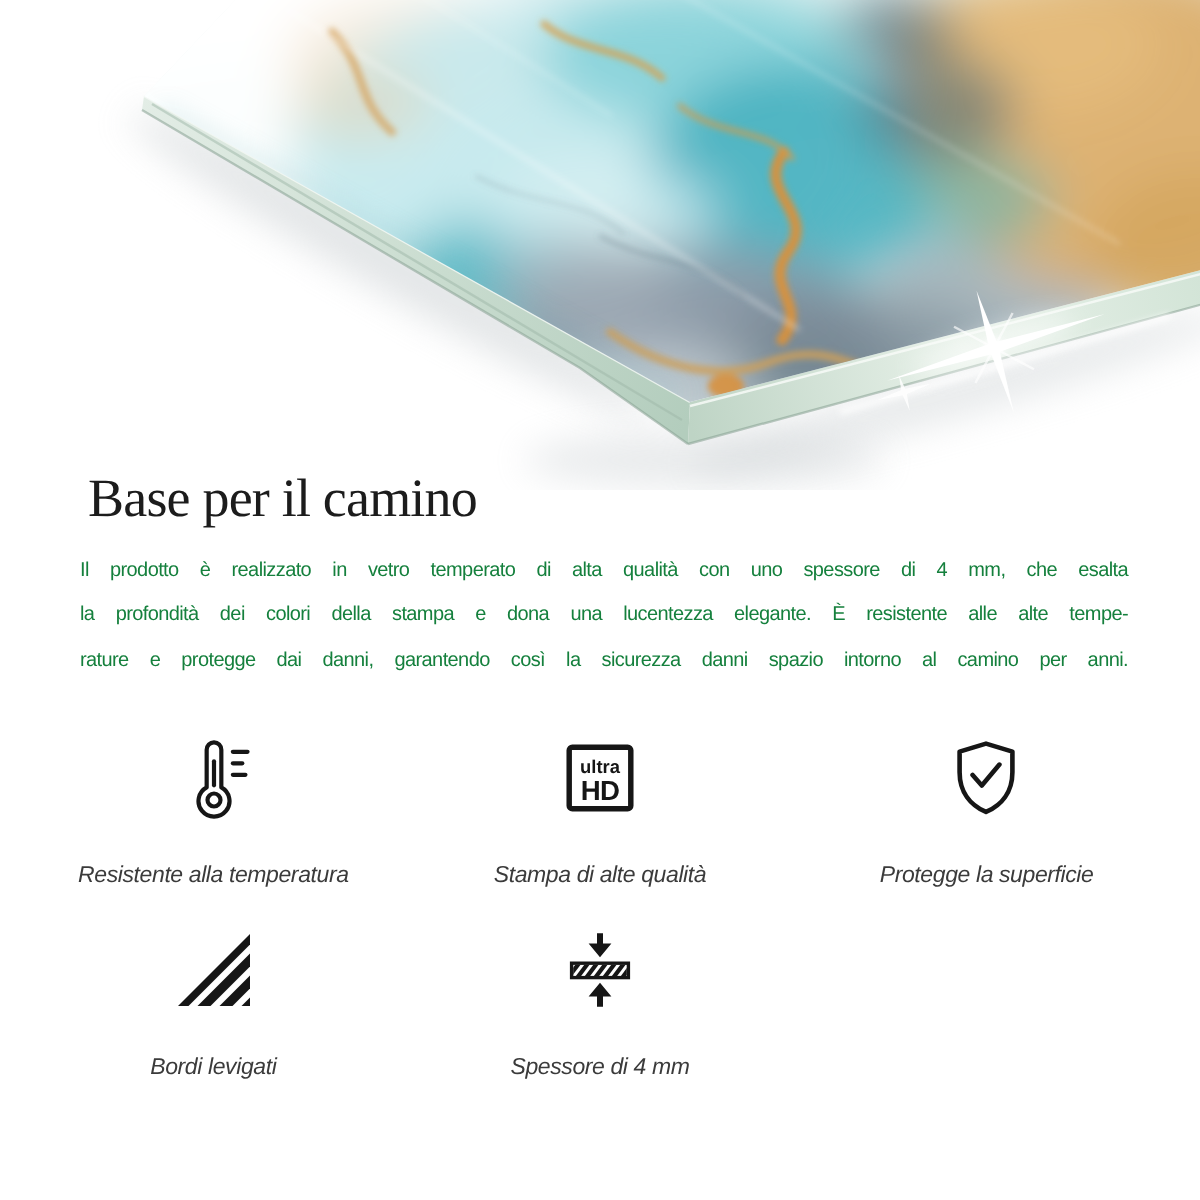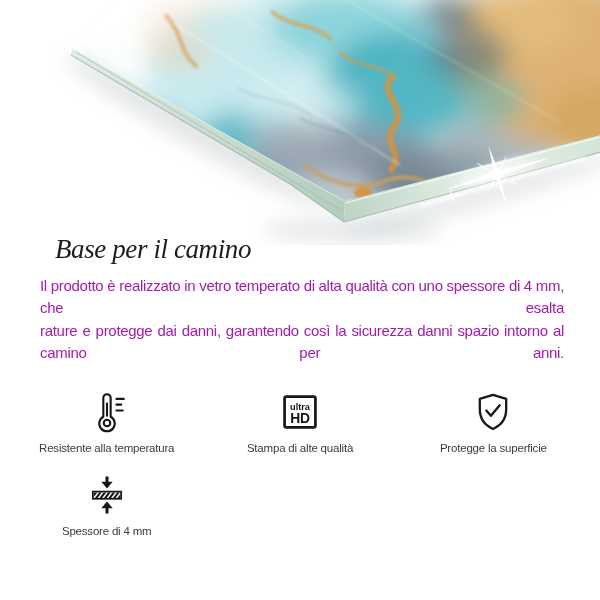--- a/index.html
+++ b/index.html
@@ -9,45 +9,46 @@
     -webkit-font-smoothing:antialiased;
   }
   .page { width:600px; height:600px; position:relative; }
 
   
   .hero { margin:0; padding:0; width:600px; height:245px; position:relative; }
   .hero svg { display:block; }
 
   
   h1 {
-    margin:-14px 15px 0; padding:0 40px;
+    margin:-14px 4px 0; padding:0 40px;
     font-family:"Liberation Serif","DejaVu Serif",serif;
     font-weight:400; font-size:27px; line-height:37px;
-    letter-spacing:-0.4px; color:#1c1c1c;font-style:italic;
+    letter-spacing:-0.4px; color:#1c1c1c;
   }
   h1 .t-line { display:block; }
 
   
   .desc { margin:7px 36px 0 40px; }
   .desc-line {
-    margin:0; font-size:15px; line-height:22.4px; letter-spacing:-0.3px;
-    color:#a21caf; text-align:justify; text-align-last:justify;
+    margin:0; font-size:10px; line-height:22.4px; letter-spacing:-0.3px;
+    color:#15803d; text-align:justify; text-align-last:justify;
   }
 
   
   .features {
     margin-top:24px; padding:0 10px;
     display:grid; grid-template-columns:repeat(3,1fr); row-gap:18px;
   }
   .feature { display:flex; flex-direction:column; align-items:center; }
   .icon-box { height:46px; display:flex; align-items:center; justify-content:center; }
   .icon-box svg { display:block; }
   .feature-label {
-    margin-top:7px; font-size:11.5px; letter-spacing:-0.2px; color:#3b3b3b;
+    margin-top:20px; font-size:11.5px; letter-spacing:-0.2px; color:#3b3b3b;
     white-space:nowrap;
+    font-style:italic;
   }
   .hd-text { font-family:"Liberation Sans","DejaVu Sans",sans-serif; }
 </style>
 </head>
 <body>
 
 <div class="page">
 
   <figure class="hero">
     <svg width="600" height="245" viewBox="0 0 600 245" aria-hidden="true">
@@ -156,20 +157,21 @@
       </g>
     </svg>
   </figure>
 
   <h1>
     <span class="t-line">Base per il camino</span>
   </h1>
 
   <div class="desc">
     <p class="desc-line">Il prodotto è realizzato in vetro temperato di alta qualità con uno spessore di 4 mm, che esalta</p>
+    <p class="desc-line">la profondità dei colori della stampa e dona una lucentezza elegante. È resistente alle alte tempe-</p>
     <p class="desc-line">rature e protegge dai danni, garantendo così la sicurezza danni spazio intorno al camino per anni.</p>
   </div>
 
   <div class="features">
 
     <div class="feature">
       <div class="icon-box">
         <svg width="44" height="44" viewBox="0 0 42 42">
           <g fill="none" stroke="#161616" stroke-width="2" stroke-linecap="round">
             <path d="M17.5,25.5 V7.5 a3.5,3.5 0 0 1 7,0 V25.5 a7.4,7.4 0 1 1 -7,0 Z" stroke-linejoin="round"></path>
@@ -199,20 +201,38 @@
       <div class="icon-box">
         <svg width="44" height="44" viewBox="0 0 42 42">
           <path d="M21,4.6 L33.6,8.4 V18.2 C33.6,27.8 28.3,34 21,37.2 C13.7,34 8.4,27.8 8.4,18.2 V8.4 Z" fill="none" stroke="#161616" stroke-width="2.2" stroke-linejoin="round"></path>
           <path d="M14.6,19.6 L19,24.6 L27.4,14.6" fill="none" stroke="#161616" stroke-width="2.2" stroke-linecap="round" stroke-linejoin="round"></path>
         </svg>
       </div>
       <div class="feature-label">Protegge la superficie</div>
     </div>
 
 
+    <div class="feature">
+      <div class="icon-box">
+        <svg width="42" height="42" viewBox="0 0 42 42">
+          <defs>
+              <clipPath id="clipStripes">
+                <polygon points="3,39 39,3 39,39"></polygon>
+              </clipPath>
+            </defs>
+          <g clip-path="url(#clipStripes)" stroke="#161616" stroke-width="4.6">
+            <line x1="3" y1="41" x2="41" y2="3"></line>
+            <line x1="3" y1="52" x2="52" y2="3"></line>
+            <line x1="3" y1="63" x2="63" y2="3"></line>
+            <line x1="3" y1="74" x2="74" y2="3"></line>
+          </g>
+        </svg>
+      </div>
+      <div class="feature-label">Bordi levigati</div>
+    </div>
 
     <div class="feature">
       <div class="icon-box">
         <svg width="42" height="42" viewBox="0 0 42 42">
           <defs>
               <clipPath id="clipBar">
                 <rect x="7.6" y="18.4" width="26.8" height="5.6"></rect>
               </clipPath>
             </defs>
           <rect x="6.8" y="17.6" width="28.4" height="7.2" fill="#ffffff" stroke="#161616" stroke-width="1.7"></rect>

